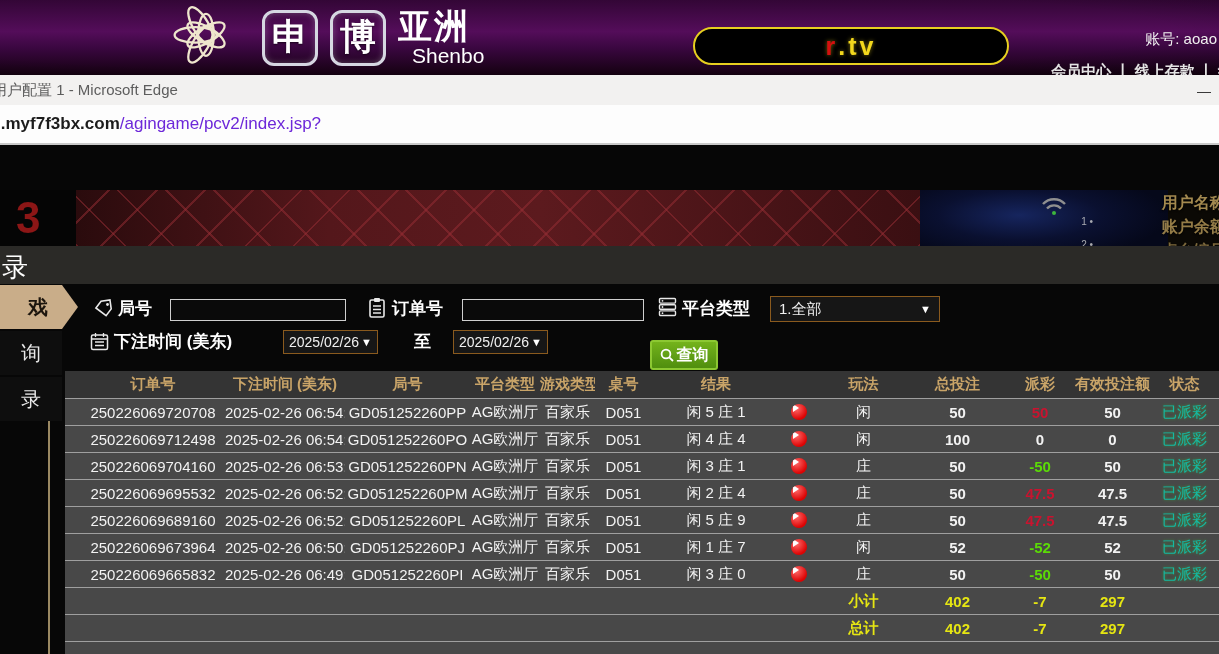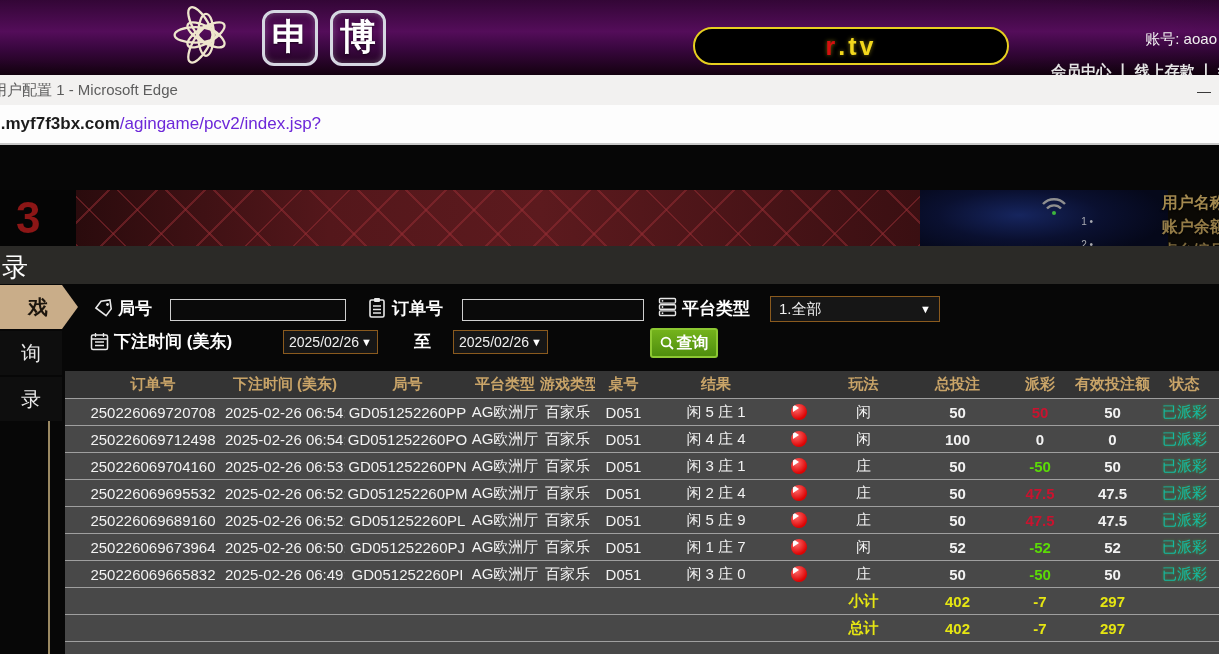--- a/index.html
+++ b/index.html
@@ -109,20 +109,24 @@
         <ellipse rx="9" ry="24" transform="rotate(0)"></ellipse>
         <ellipse rx="9" ry="24" transform="rotate(60)"></ellipse>
         <ellipse rx="9" ry="24" transform="rotate(120)"></ellipse>
         <ellipse rx="9" ry="24" transform="rotate(30) translate(0,12)"></ellipse>
         <ellipse rx="9" ry="24" transform="rotate(90) translate(0,12)"></ellipse>
         <ellipse rx="9" ry="24" transform="rotate(150) translate(0,12)"></ellipse>
       </g>
     </svg>
     <div class="brand-box">申</div>
     <div class="brand-box">博</div>
+    <div class="brand-right">
+      <span class="brand-region">亚洲</span>
+      <span class="brand-latin">Shenbo</span>
+    </div>
   </div>
   <div class="official-pill">
       <span class="red">r</span>
       <span>.tv</span>
   </div>
   <div class="account-line">账号: aoao</div>
   <div class="nav-line">会员中心 丨 线上存款 丨 线</div>
 </div>
 
 <div class="abs edge-titlebar">
@@ -203,21 +207,21 @@
   <div class="abs f-label" style="left:114px;top:46px;">下注时间 (美东)</div>
   <div class="abs f-select" style="left:283px;top:46px;width:95px;height:24px;font-size:14px;padding:0 5px;">
     <span>2025/02/26</span>
     <span class="chev">▼</span>
   </div>
   <div class="abs f-label" style="left:414px;top:46px;">至</div>
   <div class="abs f-select" style="left:453px;top:46px;width:95px;height:24px;font-size:14px;padding:0 5px;">
     <span>2025/02/26</span>
     <span class="chev">▼</span>
   </div>
-  <div class="abs query-btn" style="left:650px;top:44px;width:64px;height:26px;justify-content:center;">
+  <div class="abs query-btn" style="left:650px;top:56px;width:64px;height:26px;justify-content:center;">
     <svg width="14" height="14" viewBox="0 0 14 14">
       <circle cx="6" cy="6" r="4.4" stroke="#fff" stroke-width="1.8" fill="none"></circle>
       <path d="M9.3 9.3 L13 13" stroke="#fff" stroke-width="1.8"></path>
     </svg>
     <span>查询</span>
   </div>
 
   <div class="abs tbl">
     <div class="t-row head">
         <span class="c1">订单号</span>

